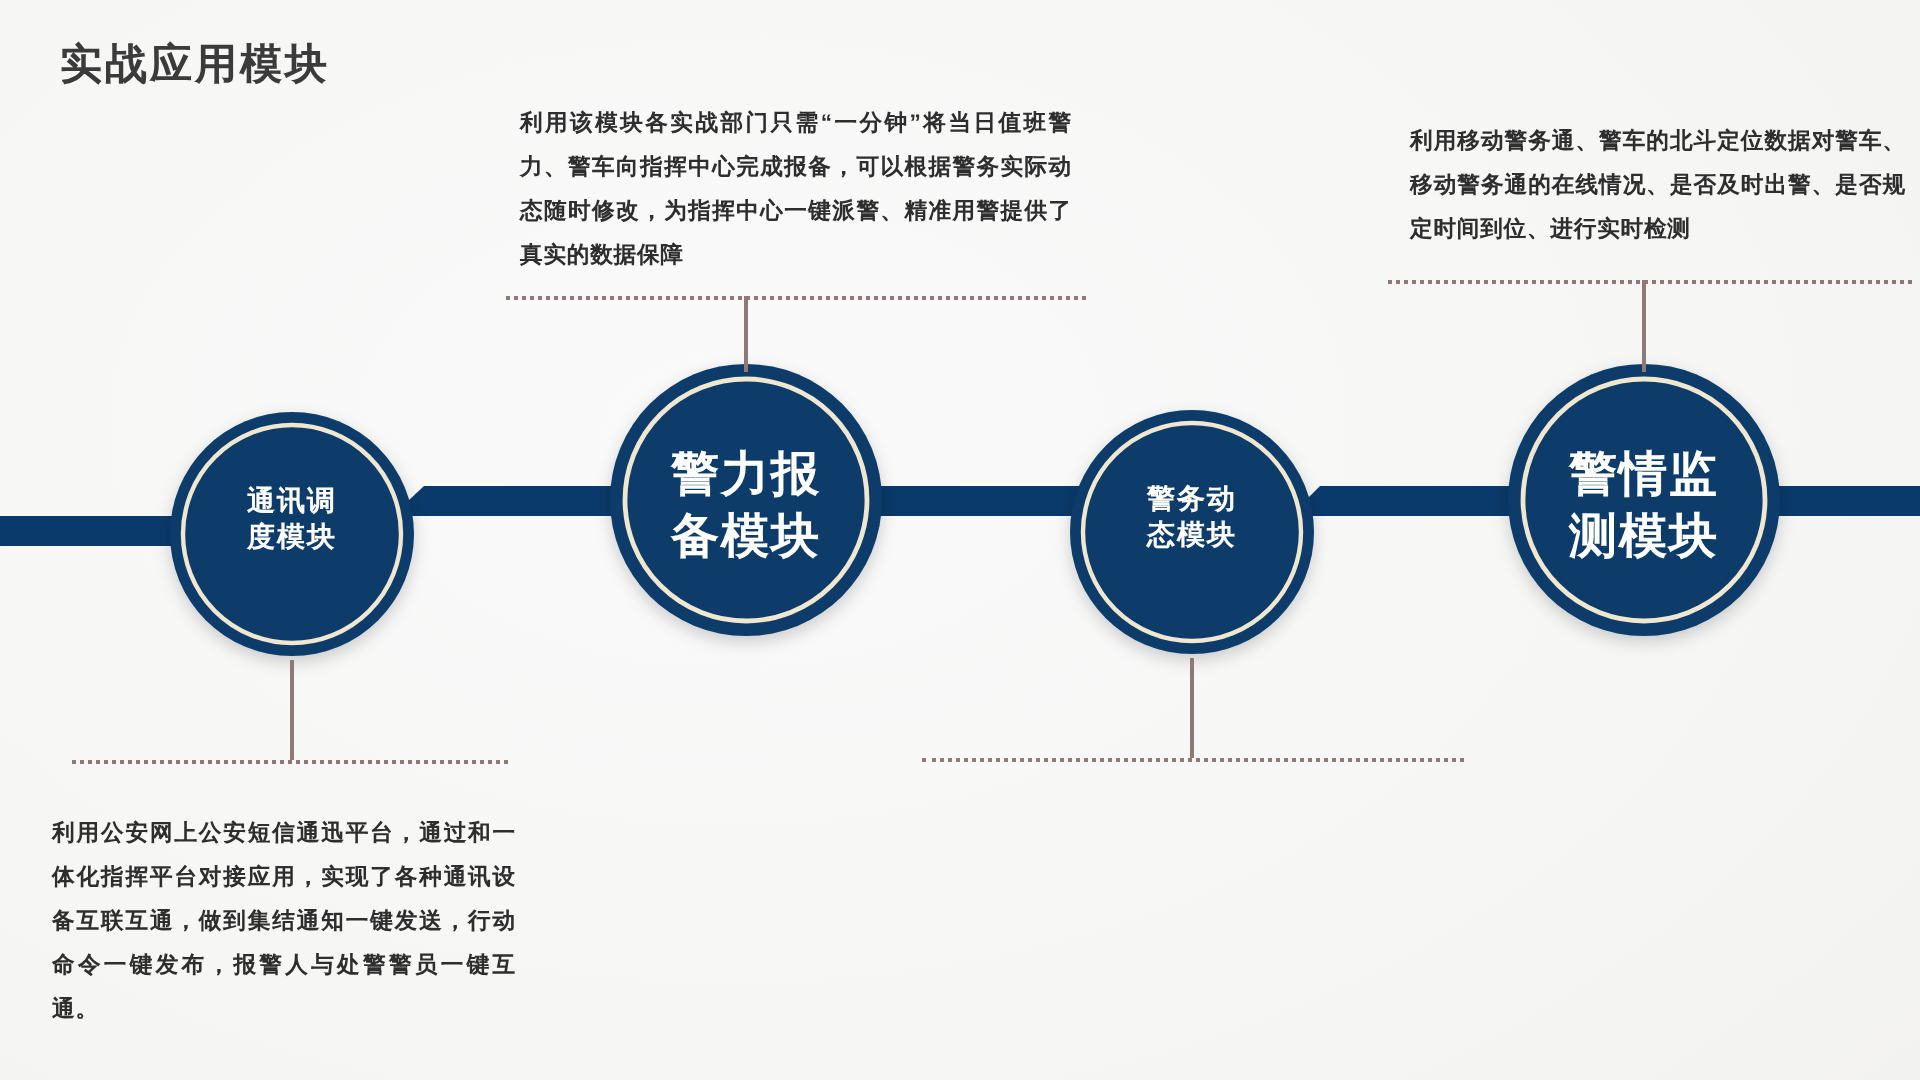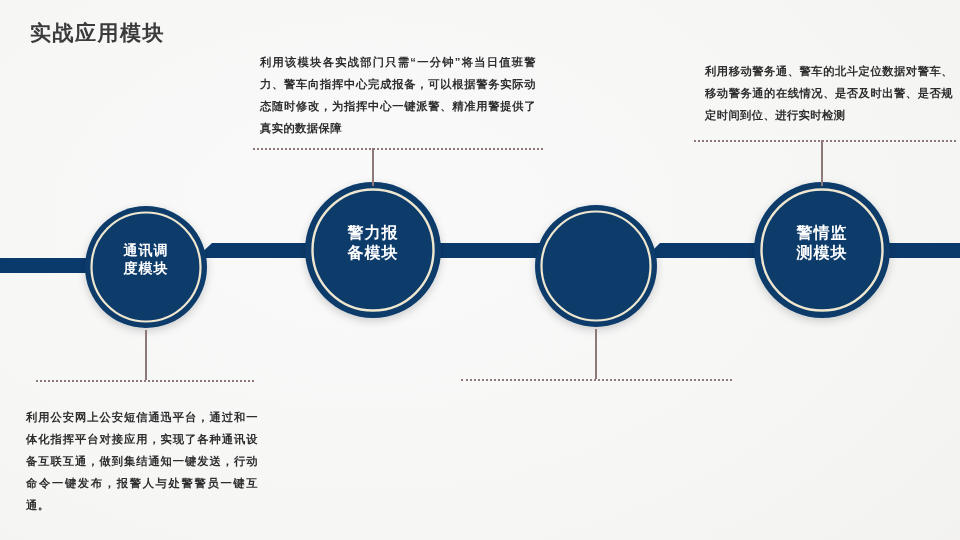--- a/index.html
+++ b/index.html
@@ -45,21 +45,21 @@
     position: absolute;
     color: #ffffff;
     font-weight: bold;
     text-align: center;
     line-height: 1.28;
     letter-spacing: 1px;
     white-space: pre;
     pointer-events: none;
   }
   .node-label.small { font-size: 14px; }
-  .node-label.big   { font-size: 16px; }
+  .node-label.big   { font-size: 24px; }
 
   
   .callout {
     position: absolute;
     color: #2e2e2e;
     font-size: 11.3px;
     font-weight: bold;
     line-height: 1.95;
     letter-spacing: 0.4px;
     text-align: justify;
@@ -128,20 +128,22 @@
       <circle cx="822" cy="250" r="60.5" fill="none" stroke="#efe7cf" stroke-width="2.4"></circle>
     </g>
   </svg>
 
   <div class="node-label small" style="left:86px; top:242px; width:120px;">通讯调
 度模块</div>
 
   <div class="node-label big" style="left:305px; top:223px; width:136px;">警力报
 备模块</div>
 
+  <div class="node-label small" style="left:536px; top:241px; width:120px;">警务动
+态模块</div>
 
   <div class="node-label big" style="left:754px; top:223px; width:136px;text-align:center;">警情监
 测模块</div>
 
   <div class="callout" style="left:260px; top:40px; width:276px;margin-top:11px;">利用该模块各实战部门只需“一分钟”将当日值班警力、警车向指挥中心完成报备，可以根据警务实际动态随时修改，为指挥中心一键派警、精准用警提供了真实的数据保障</div>
   <div class="dot-rule" style="left:253px; top:148px; width:290px;"></div>
   <div class="stem" style="left:372px; top:148px; height:38px;"></div>
 
   <div class="callout" style="left:705px; top:60px; width:248px;">利用移动警务通、警车的北斗定位数据对警车、移动警务通的在线情况、是否及时出警、是否规定时间到位、进行实时检测</div>
   <div class="dot-rule" style="left:694px; top:140px; width:262px;"></div>

